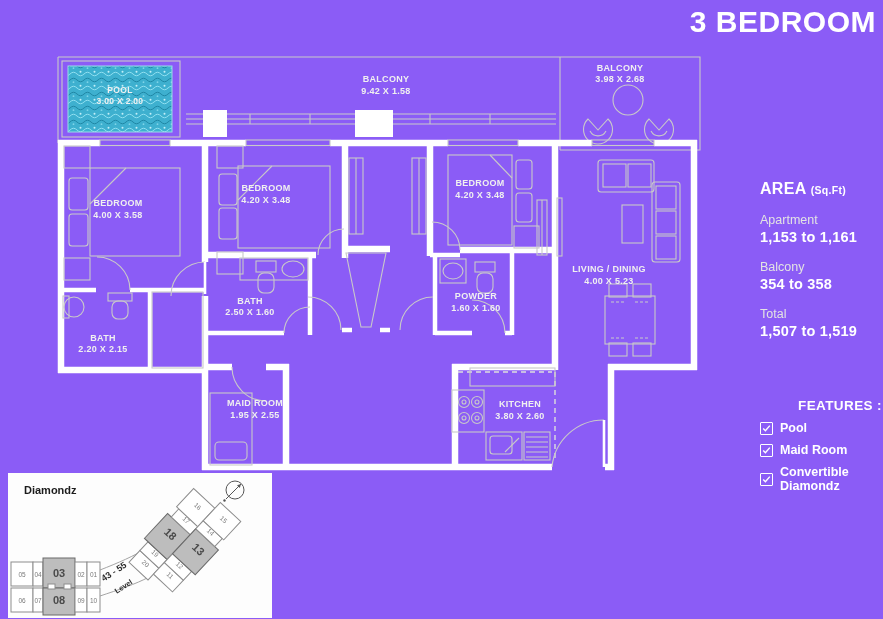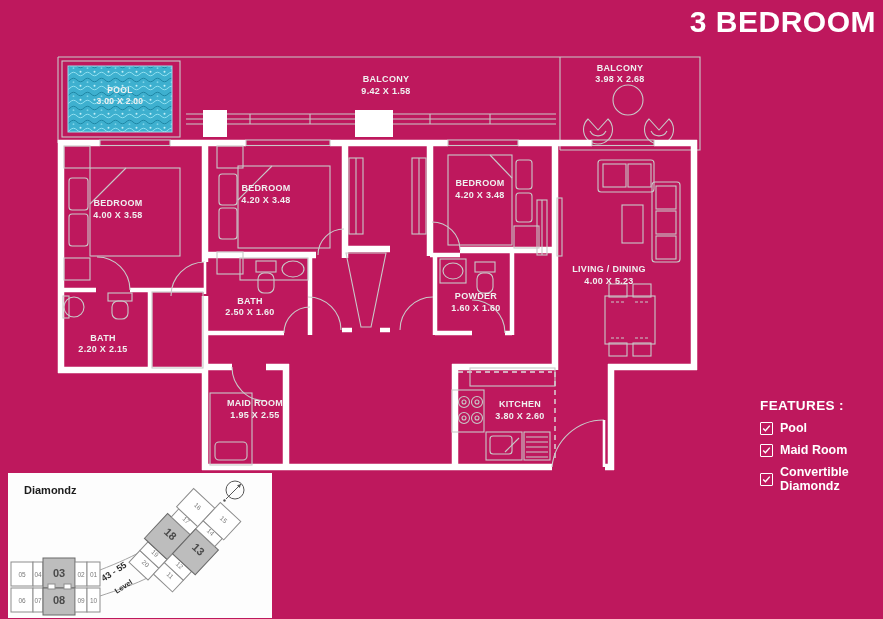--- a/index.html
+++ b/index.html
@@ -1,29 +1,29 @@
 <!DOCTYPE html>
 <html><head>
 <meta charset="utf-8">
 <style>
   html,body{margin:0;padding:0;background:#000;}
-  .stage{position:relative;width:883px;height:619px;background:#be185d;overflow:hidden;
+  .stage{position:relative;width:883px;height:619px;background:#8b5cf6;overflow:hidden;
          font-family:"Liberation Sans", sans-serif;}
   
   .page-title{position:absolute;top:5px;right:7px;color:#fff;font-size:30px;font-weight:800;
               letter-spacing:.5px;white-space:nowrap;}
   
   .info{position:absolute;left:760px;top:180px;width:120px;color:#fff;}
   .area-heading{font-size:16px;font-weight:800;letter-spacing:.3px;}
   .area-heading .unit{font-size:10.5px;font-weight:700;}
   .area-row{margin-top:15px;}
   .area-label{font-size:12.5px;font-weight:400;color:#e3e3e3;}
   .area-value{font-size:14.5px;font-weight:800;margin-top:2px;letter-spacing:.2px;}
   .features{position:absolute;left:760px;top:398px;width:122px;color:#fff;}
-  .features-heading{font-size:13.5px;font-weight:800;letter-spacing:.4px;}
+  .features-heading{font-size:13.5px;font-weight:800;letter-spacing:.4px;text-align:right;}
   .feature-item{display:flex;align-items:center;gap:7px;margin-top:8px;}
   .feature-label{font-size:12.5px;font-weight:700;}
   .checkbox{width:11px;height:11px;border:1.6px solid #fff;border-radius:1px;flex:none;
             display:flex;align-items:center;justify-content:center;}
   
   svg text{font-family:"Liberation Sans", sans-serif;}
   .rl{fill:#f0f0f0;font-size:9px;font-weight:600;letter-spacing:.3px;text-anchor:middle;}
   .rl.small{font-size:8.5px;}
   .wall{stroke:#fff;stroke-width:6.5;fill:none;}
   .wall5{stroke:#fff;stroke-width:4.5;fill:none;}
@@ -273,20 +273,38 @@
     <text class="rl" x="476" y="299">POWDER</text>
     <text class="rl" x="476" y="311">1.60 X 1.60</text>
     <text class="rl" x="103" y="341">BATH</text>
     <text class="rl" x="103" y="352">2.20 X 2.15</text>
     <text class="rl" x="255" y="406">MAID ROOM</text>
     <text class="rl" x="255" y="418">1.95 X 2.55</text>
     <text class="rl" x="520" y="407">KITCHEN</text>
     <text class="rl" x="520" y="419">3.80 X 2.60</text>
   </svg>
 
+  <div class="info">
+    <div class="area-heading">
+      <span>AREA</span>
+      <span class="unit">(Sq.Ft)</span>
+    </div>
+    <div class="area-row">
+      <div class="area-label">Apartment</div>
+      <div class="area-value">1,153 to 1,161</div>
+    </div>
+    <div class="area-row">
+      <div class="area-label">Balcony</div>
+      <div class="area-value">354 to 358</div>
+    </div>
+    <div class="area-row">
+      <div class="area-label">Total</div>
+      <div class="area-value">1,507 to 1,519</div>
+    </div>
+  </div>
 
   <div class="features">
     <div class="features-heading">FEATURES :</div>
     <div class="feature-item">
       <span class="checkbox">
         <svg width="9" height="9" viewBox="0 0 9 9">
             <path d="M1.2,4.6 L3.4,6.8 L7.8,1.6" stroke="#fff" stroke-width="1.4" fill="none"></path>
           </svg>
       </span>
       <span class="feature-label">Pool</span>

